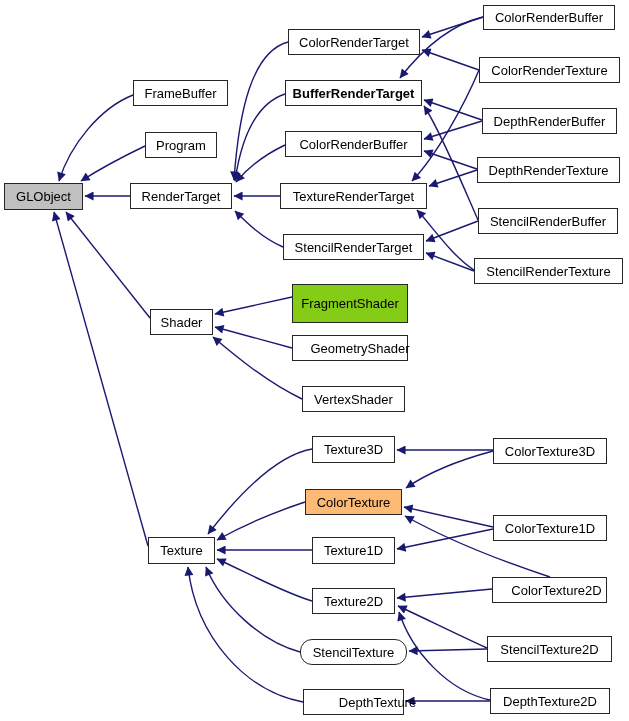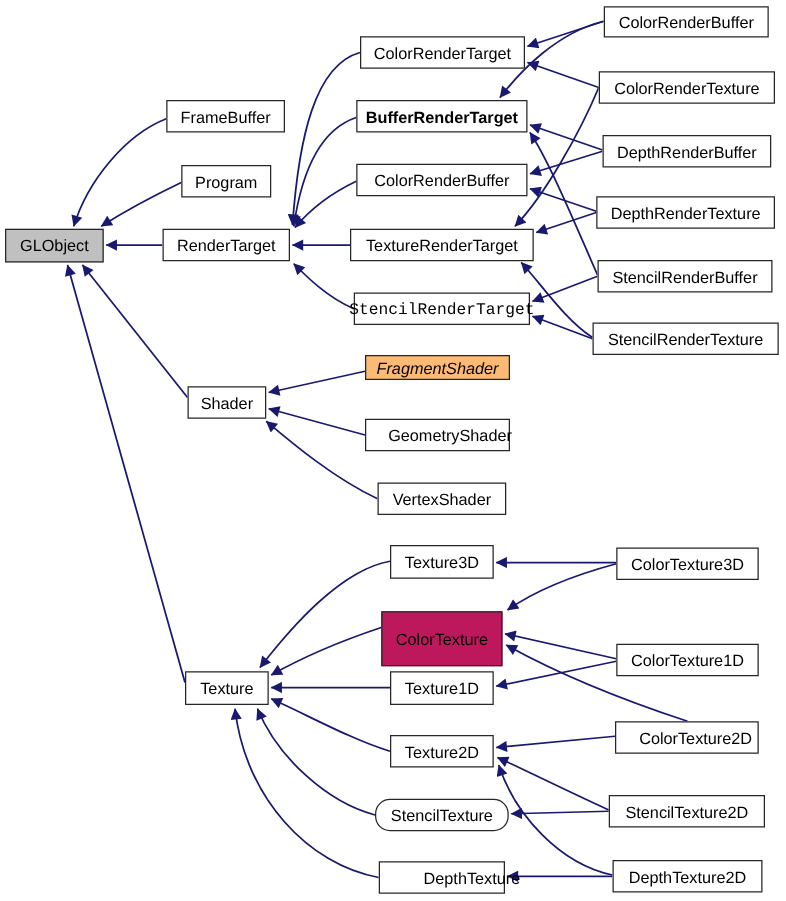--- a/index.html
+++ b/index.html
@@ -94,26 +94,26 @@
       <div class="node root" style="left: 4px; top: 183px; width: 79px; height: 27px; border-color: rgb(38, 38, 38); background: rgb(192, 192, 192); color: rgb(0, 0, 0);">GLObject</div>
       <div class="node" style="left: 133px; top: 80px; width: 95px; height: 26px; border-color: rgb(38, 38, 38); background: rgb(255, 255, 255); color: rgb(0, 0, 0);">FrameBuffer</div>
       <div class="node" style="left: 145px; top: 132px; width: 72px; height: 26px; border-color: rgb(38, 38, 38); background: rgb(255, 255, 255); color: rgb(0, 0, 0);">Program</div>
       <div class="node" style="left: 130px; top: 183px; width: 102px; height: 26px; border-color: rgb(38, 38, 38); background: rgb(255, 255, 255); color: rgb(0, 0, 0);">RenderTarget</div>
       <div class="node" style="left: 150px; top: 309px; width: 63px; height: 26px; border-color: rgb(38, 38, 38); background: rgb(255, 255, 255); color: rgb(0, 0, 0);">Shader</div>
       <div class="node" style="left: 148px; top: 537px; width: 67px; height: 27px; border-color: rgb(38, 38, 38); background: rgb(255, 255, 255); color: rgb(0, 0, 0);">Texture</div>
       <div class="node" style="left: 288px; top: 29px; width: 132px; height: 26px; border-color: rgb(38, 38, 38); background: rgb(255, 255, 255); color: rgb(0, 0, 0);">ColorRenderTarget</div>
       <div class="node" style="left: 285px; top: 80px; width: 137px; height: 26px; border-color: rgb(38, 38, 38); background: rgb(255, 255, 255); color: rgb(0, 0, 0); font-weight: bold;">BufferRenderTarget</div>
       <div class="node" style="left: 285px; top: 131px; width: 137px; height: 26px; border-color: rgb(38, 38, 38); background: rgb(255, 255, 255); color: rgb(0, 0, 0);">ColorRenderBuffer</div>
       <div class="node" style="left: 280px; top: 183px; width: 147px; height: 26px; border-color: rgb(38, 38, 38); background: rgb(255, 255, 255); color: rgb(0, 0, 0);">TextureRenderTarget</div>
-      <div class="node" style="left: 283px; top: 234px; width: 141px; height: 26px; border-color: rgb(38, 38, 38); background: rgb(255, 255, 255); color: rgb(0, 0, 0); font-family: Liberation Mono, monospace;">StencilRenderTarget</div>
-      <div class="node" style="left: 292px; top: 284px; width: 116px; height: 20px; border-color: rgb(38, 38, 38); background: #fdba74; color: rgb(0, 0, 0); font-style: italic;">FragmentShader</div>
+      <div class="node" style="left: 283px; top: 234px; width: 141px; height: 26px; border-color: rgb(38, 38, 38); background: rgb(255, 255, 255); color: rgb(0, 0, 0);">StencilRenderTarget</div>
+      <div class="node" style="left: 292px; top: 284px; width: 116px; height: 39px; border-color: rgb(38, 38, 38); background: #84cc16; color: rgb(0, 0, 0);">FragmentShader</div>
       <div class="node" style="left: 292px; top: 335px; width: 116px; height: 26px; border-color: rgb(38, 38, 38); background: rgb(255, 255, 255); color: rgb(0, 0, 0); padding-left: 20px;">GeometryShader</div>
       <div class="node" style="left: 302px; top: 386px; width: 103px; height: 26px; border-color: rgb(38, 38, 38); background: rgb(255, 255, 255); color: rgb(0, 0, 0);">VertexShader</div>
       <div class="node" style="left: 312px; top: 436px; width: 83px; height: 27px; border-color: rgb(38, 38, 38); background: rgb(255, 255, 255); color: rgb(0, 0, 0);">Texture3D</div>
-      <div class="node" style="left: 305px; top: 489px; width: 97px; height: 44px; border-color: rgb(38, 38, 38); background: #be185d; color: rgb(0, 0, 0);">ColorTexture</div>
+      <div class="node" style="left: 305px; top: 489px; width: 97px; height: 26px; border-color: rgb(38, 38, 38); background: #fdba74; color: rgb(0, 0, 0);">ColorTexture</div>
       <div class="node" style="left: 312px; top: 537px; width: 83px; height: 27px; border-color: rgb(38, 38, 38); background: rgb(255, 255, 255); color: rgb(0, 0, 0);">Texture1D</div>
       <div class="node" style="left: 312px; top: 588px; width: 83px; height: 26px; border-color: rgb(38, 38, 38); background: rgb(255, 255, 255); color: rgb(0, 0, 0);">Texture2D</div>
       <div class="node" style="left: 300px; top: 639px; width: 107px; height: 26px; border-color: rgb(38, 38, 38); background: rgb(255, 255, 255); color: rgb(0, 0, 0); border-radius: 12px;">StencilTexture</div>
       <div class="node" style="left: 303px; top: 689px; width: 101px; height: 26px; border-color: rgb(38, 38, 38); background: rgb(255, 255, 255); color: rgb(0, 0, 0); padding-left: 48px;">DepthTexture</div>
       <div class="node" style="left: 483px; top: 5px; width: 132px; height: 25px; border-color: rgb(38, 38, 38); background: rgb(255, 255, 255); color: rgb(0, 0, 0);">ColorRenderBuffer</div>
       <div class="node" style="left: 479px; top: 57px; width: 141px; height: 26px; border-color: rgb(38, 38, 38); background: rgb(255, 255, 255); color: rgb(0, 0, 0);">ColorRenderTexture</div>
       <div class="node" style="left: 482px; top: 108px; width: 135px; height: 26px; border-color: rgb(38, 38, 38); background: rgb(255, 255, 255); color: rgb(0, 0, 0);">DepthRenderBuffer</div>
       <div class="node" style="left: 477px; top: 157px; width: 143px; height: 26px; border-color: rgb(38, 38, 38); background: rgb(255, 255, 255); color: rgb(0, 0, 0);">DepthRenderTexture</div>
       <div class="node" style="left: 478px; top: 208px; width: 140px; height: 26px; border-color: rgb(38, 38, 38); background: rgb(255, 255, 255); color: rgb(0, 0, 0);">StencilRenderBuffer</div>
       <div class="node" style="left: 474px; top: 258px; width: 149px; height: 26px; border-color: rgb(38, 38, 38); background: rgb(255, 255, 255); color: rgb(0, 0, 0);">StencilRenderTexture</div>

